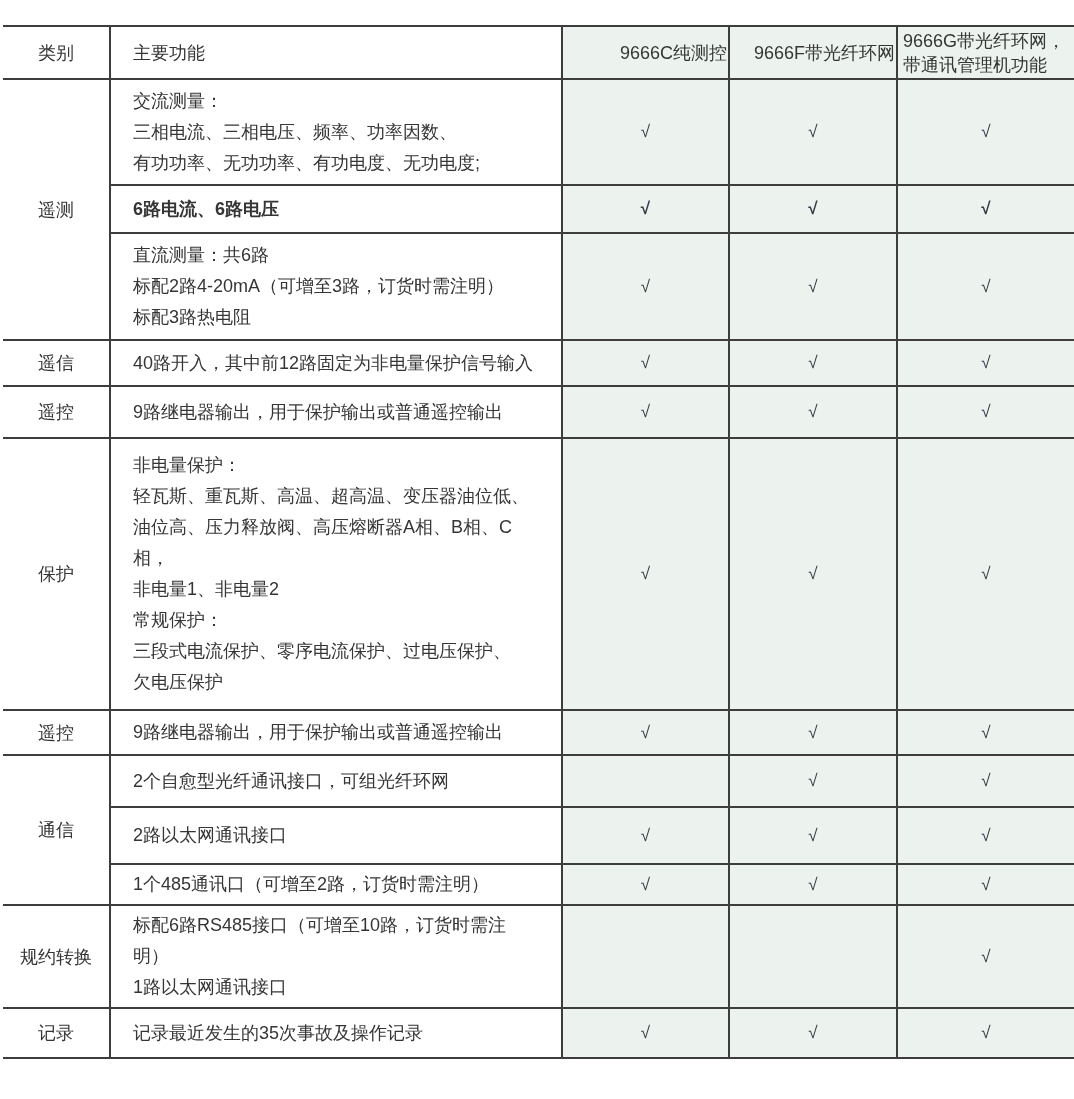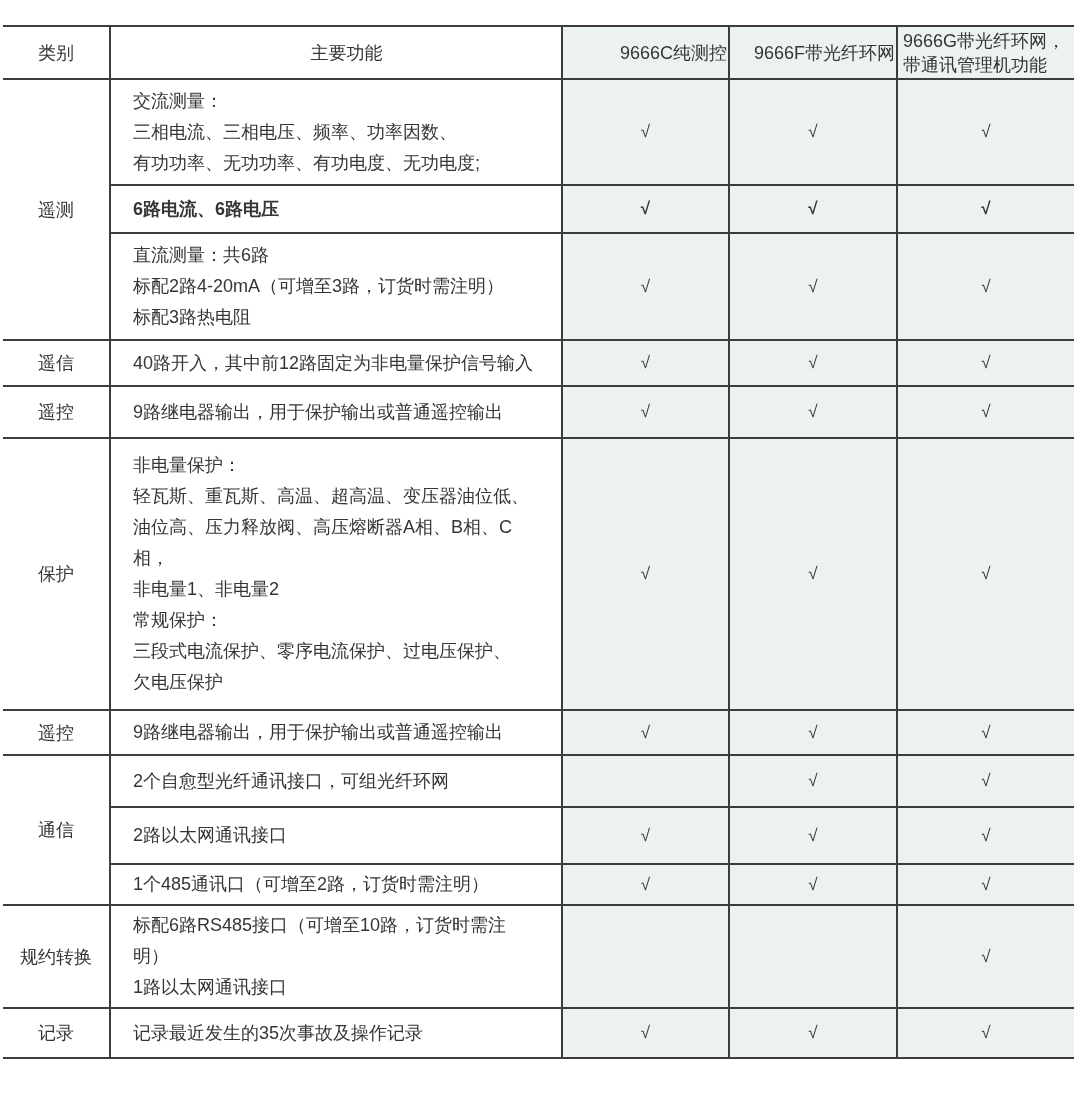--- a/index.html
+++ b/index.html
@@ -18,21 +18,21 @@
     font-size:18px; color:#353535;
     vertical-align:middle;
     overflow:hidden;
   }
   
   tr > th:first-child, tr > td:first-child { border-left:none; }
   tr > th:last-child,  tr > td:last-child  { border-right:none; }
 
   th { font-weight:normal; }
   th.cat-h { text-align:center; }
-  th.fn-h  { text-align:center; padding-left:22px;font-family:Liberation Mono, monospace; }
+  th.fn-h  { text-align:left; padding-left:22px;font-family:Liberation Mono, monospace; }
   .tint    { background:#ecf3ee; }
   th.prod-h{ text-align:right; white-space:pre-line; line-height:24px; }
   th.g-col { text-align:left; padding:0 2px 0 5px; }
 
   td.cat {
     text-align:center; white-space:nowrap;
   }
   td.fn {
     text-align:left; padding:4px 24px 4px 22px;
     line-height:31px; white-space:pre-line;

